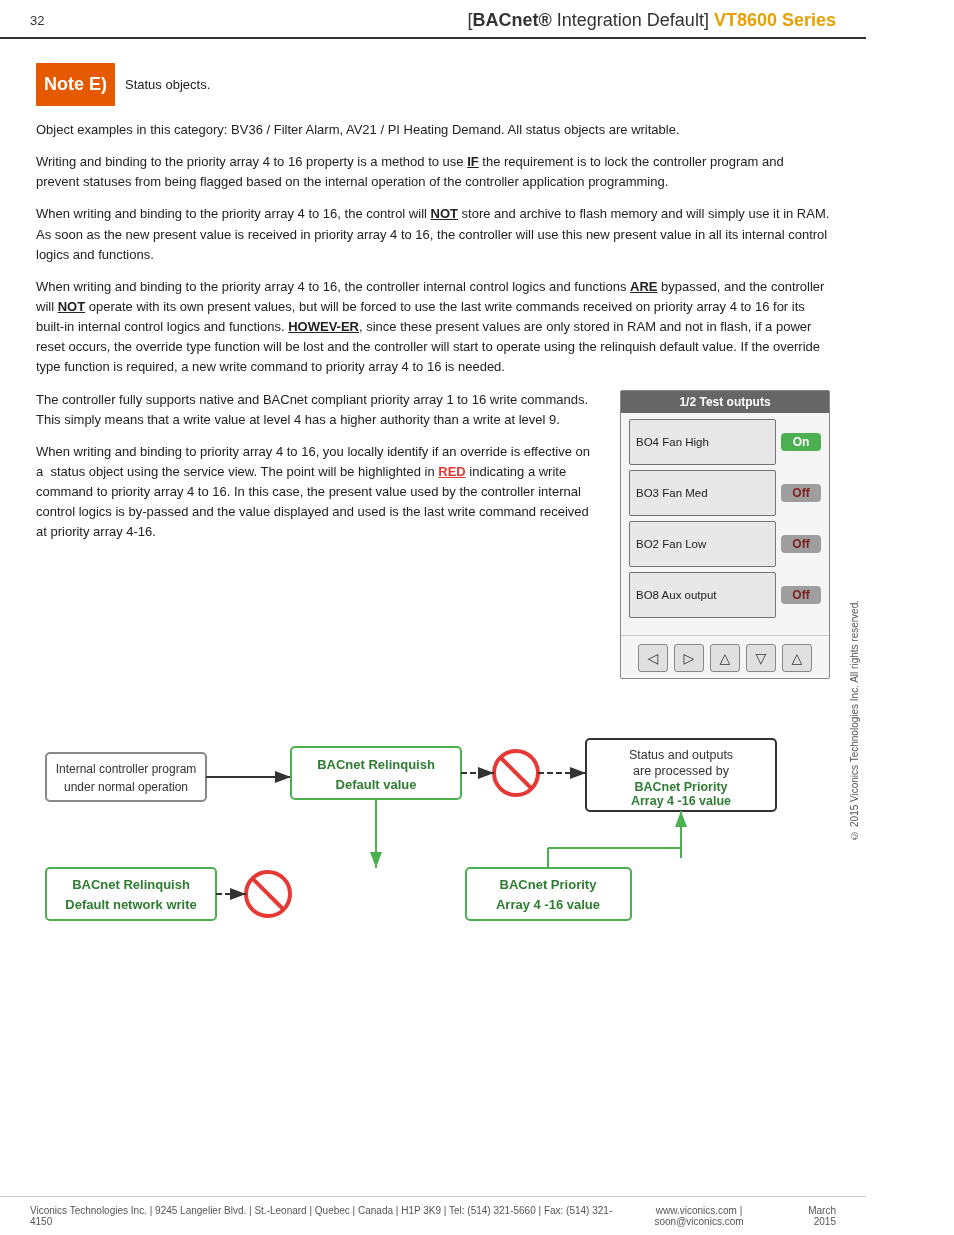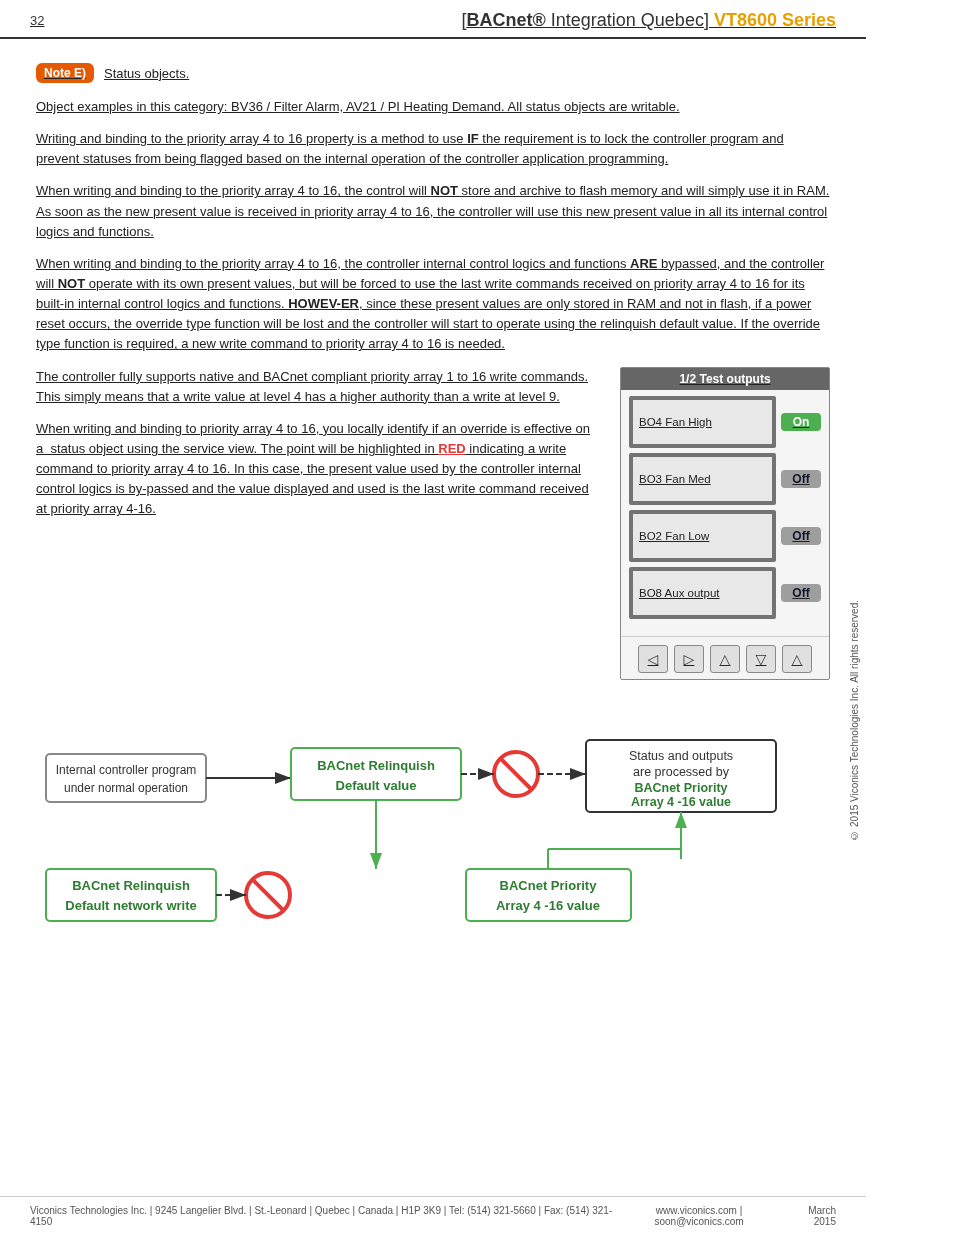--- a/index.html
+++ b/index.html
@@ -11,21 +11,20 @@
       width: 954px;
       min-height: 1235px;
       position: relative;
     }
 
     .page {
       width: 866px;
       min-height: 1235px;
       padding: 0;
       position: relative;
-      text-decoration: underline;
     }
 
     
     .header {
       display: flex;
       align-items: center;
       justify-content: space-between;
       padding: 10px 30px 6px 30px;
       border-bottom: 2px solid #333;
       margin-bottom: 0;
@@ -58,23 +57,23 @@
     
     .note-box {
       display: flex;
       align-items: center;
       margin-bottom: 14px;
     }
     .note-label {
       background: #e55a00;
       color: #fff;
       font-weight: bold;
-      font-size: 12px;
-      padding: 3px 8px;
-      border-radius: 6px;
+      font-size: 18px;
+      padding: 11px 8px;
+      border-radius: 1px;
       margin-right: 10px;
       white-space: nowrap;
     }
     .note-text {
       font-size: 13px;
       color: #222;
     }
 
     
     .para {
@@ -122,41 +121,41 @@
     .test-panel-row {
       display: flex;
       align-items: center;
       justify-content: space-between;
       margin-bottom: 5px;
     }
     .test-panel-label {
       font-size: 11.5px;
       color: #222;
       background: #e8e8e8;
-      border: 4px solid #737373;
+      border: 1px solid #737373;
       padding: 16px 6px;
       border-radius: 2px;
       flex: 1;
       margin-right: 5px;
     }
     .test-panel-value {
       font-size: 12px;
       font-weight: bold;
       padding: 2px 8px;
       border-radius: 4px;
       min-width: 40px;
       text-align: center;
     }
     .val-on {
       background: #4caf50;
       color: #fff;
     }
     .val-off {
       background: #9e9e9e;
-      color: #0f172a;
+      color: #7f1d1d;
       text-align: center;
     }
 
     
     .test-panel-nav {
       display: flex;
       justify-content: center;
       gap: 6px;
       padding: 8px 6px 6px 6px;
       border-top: 1px solid #ccc;
@@ -224,21 +223,21 @@
     }
   </style>
 </head>
 <body>
 
 <div class="page">
 
   <div class="header">
     <span class="header-page-num">32</span>
     <span class="header-title">
-      <span class="bracket">[</span><span class="bacnet">BACnet®</span><span> Integration Quebec</span><span class="bracket">]</span><span class="vt"> VT8600 Series</span>
+      <span class="bracket">[</span><span class="bacnet">BACnet®</span><span> Integration Default</span><span class="bracket">]</span><span class="vt"> VT8600 Series</span>
     </span>
   </div>
 
   <div class="content">
 
     <div class="note-box">
       <span class="note-label">Note E)</span>
       <span class="note-text">Status objects.</span>
     </div>
 

